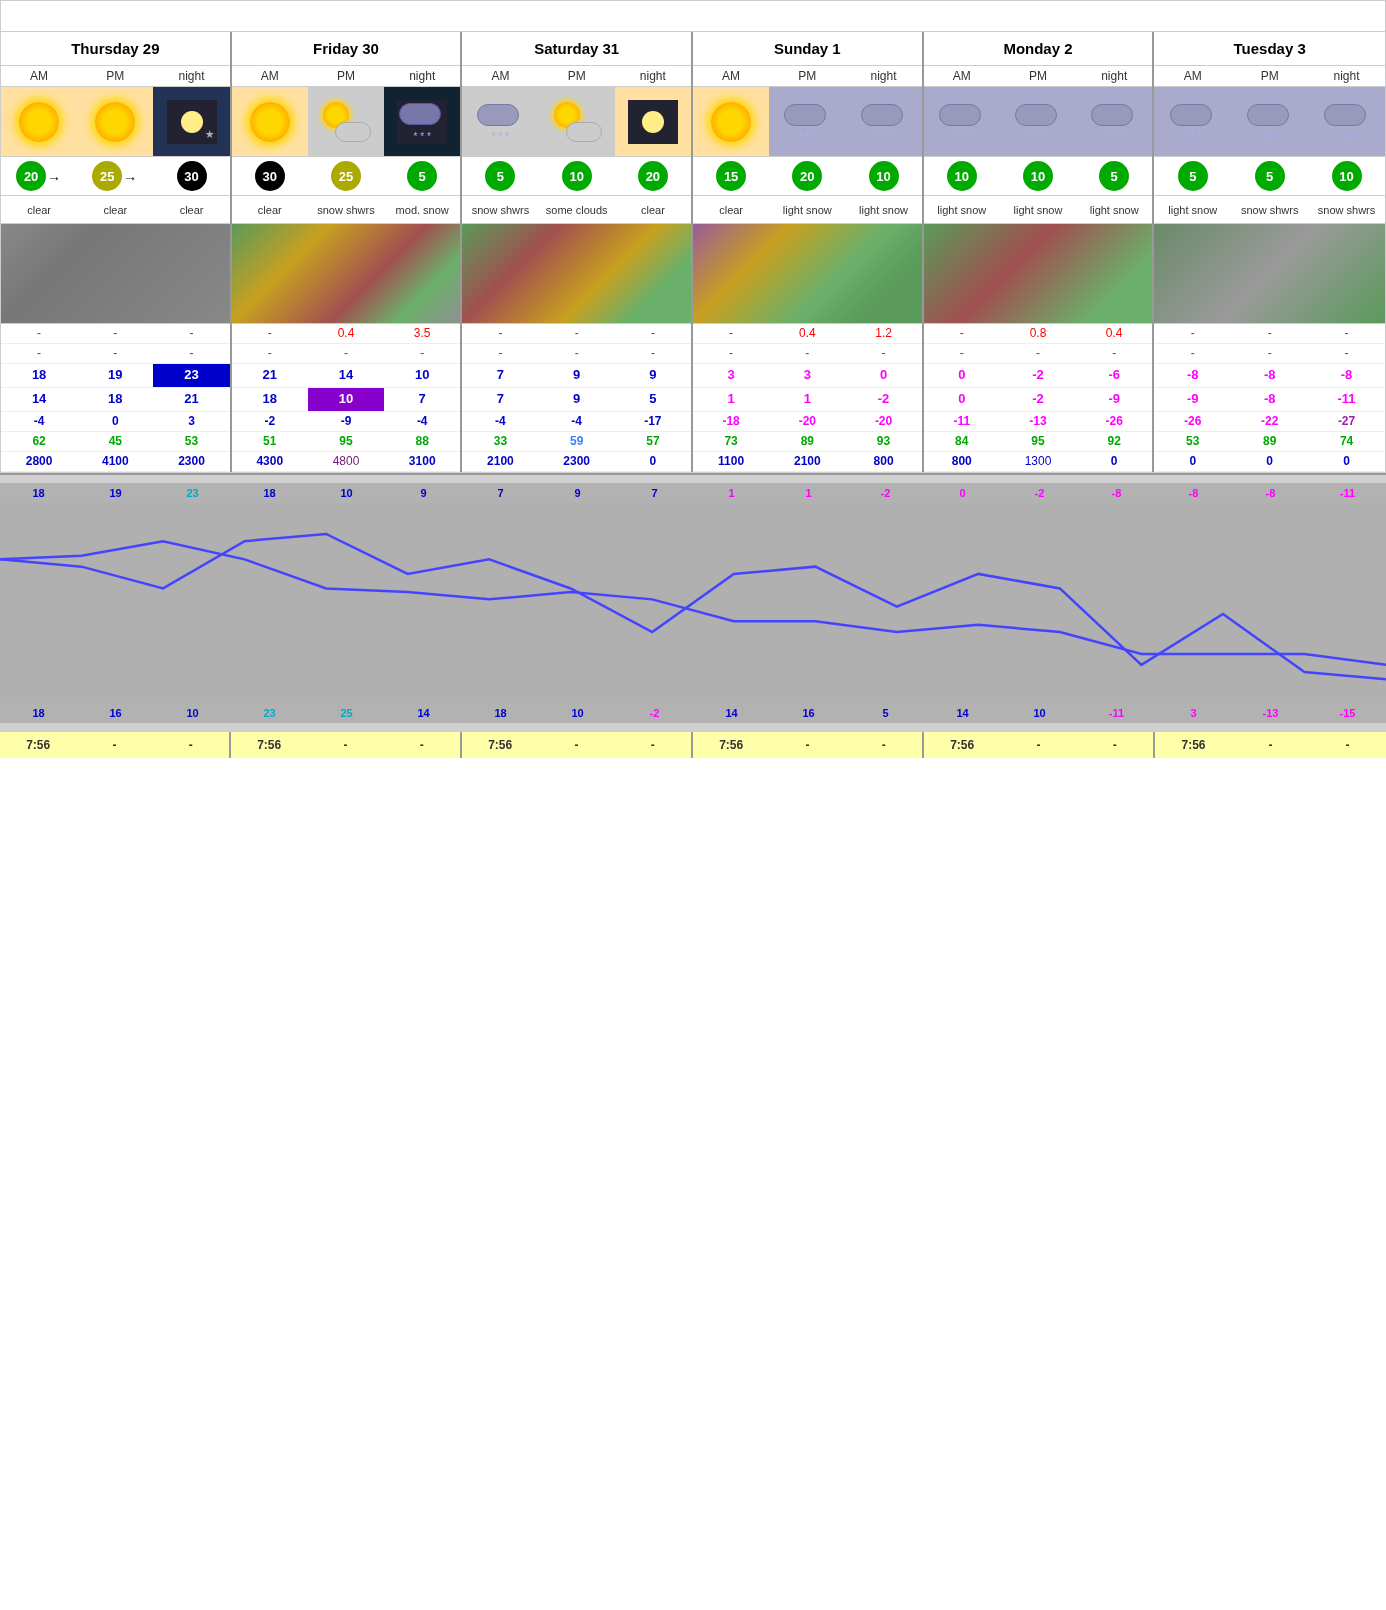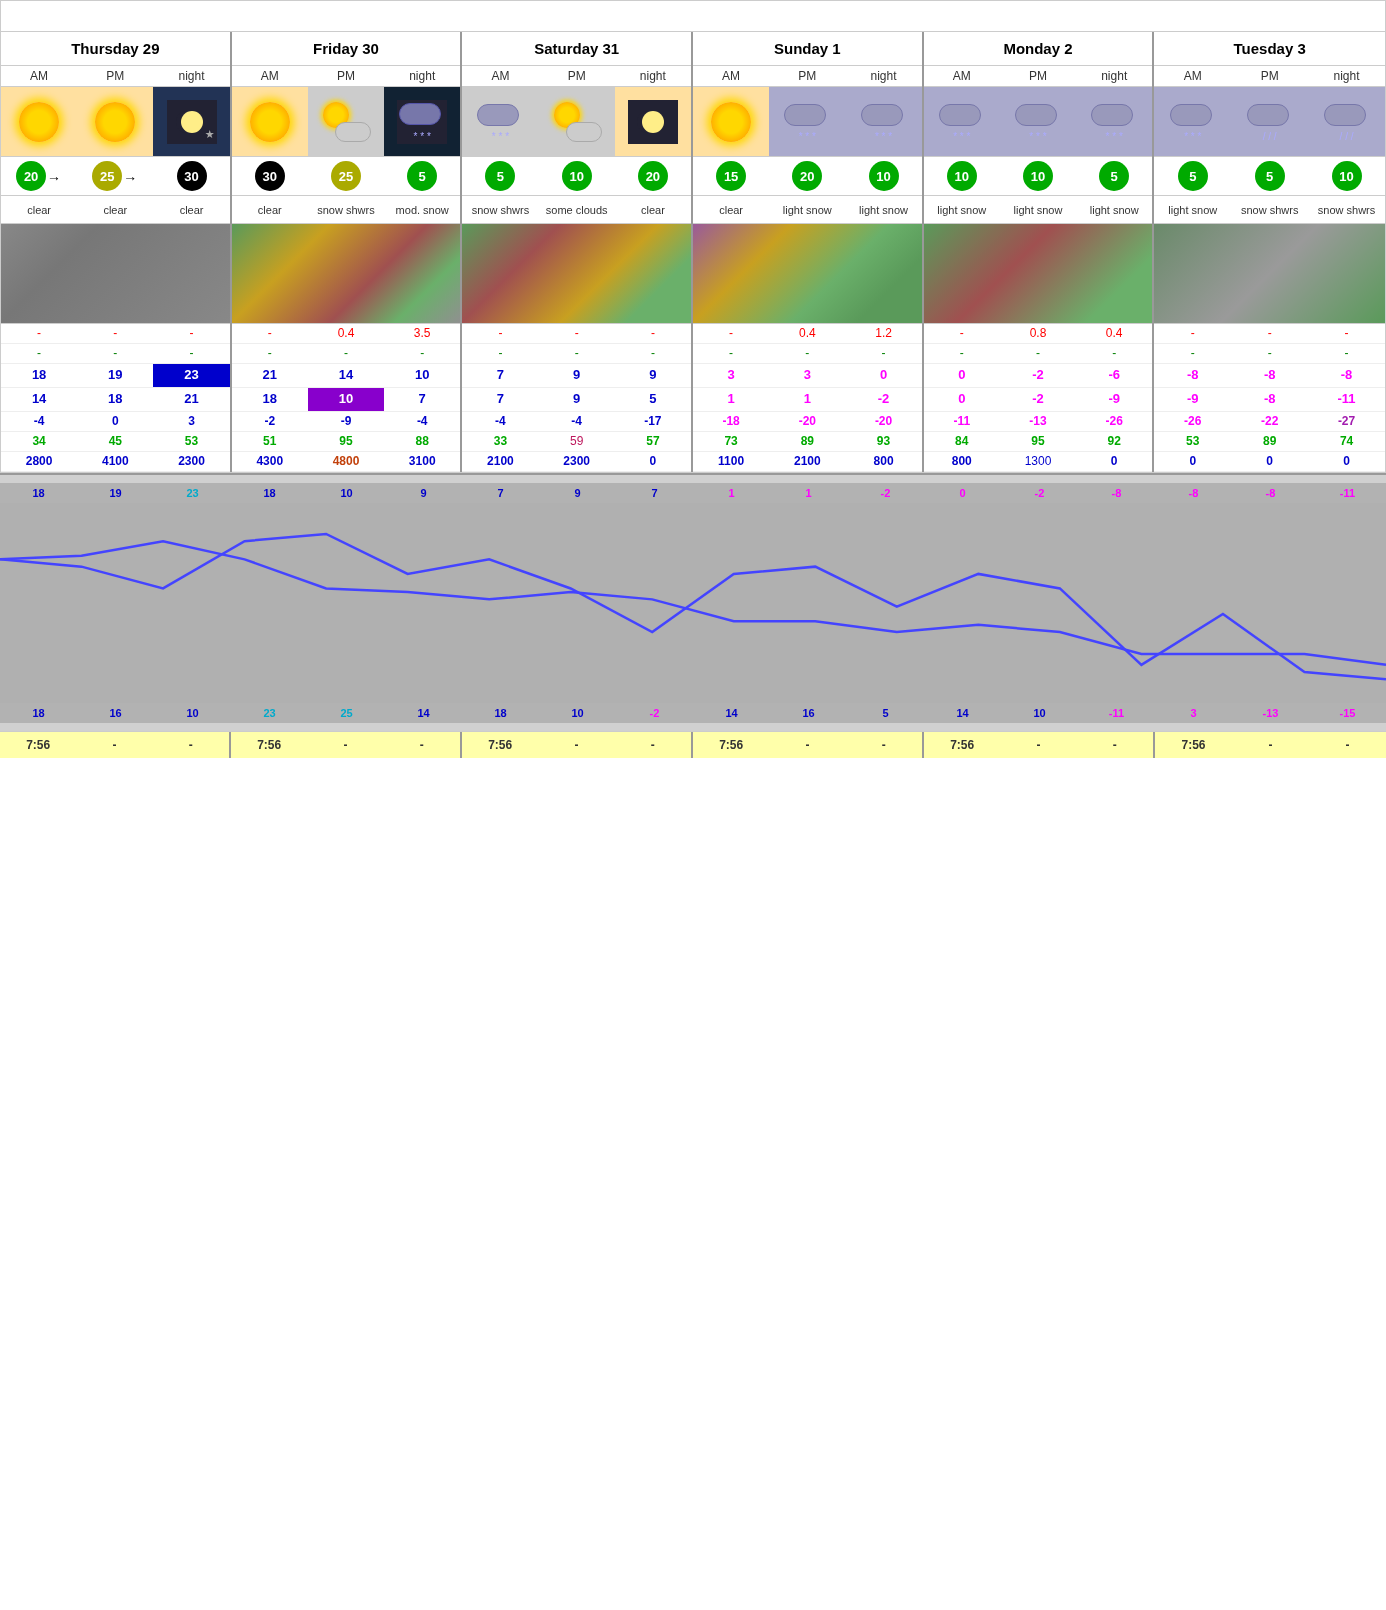--- a/index.html
+++ b/index.html
@@ -274,21 +274,21 @@
           <div class="temp-cell" style="color: rgb(0, 0, 204); font-weight: bold;">14</div>
           <div class="temp-cell" style="color: rgb(0, 0, 204); font-weight: bold;">18</div>
           <div class="temp-cell" style="color: rgb(0, 0, 204); font-weight: bold;">21</div>
         </div>
         <div class="data-row">
           <div class="data-cell" style="color: rgb(0, 0, 204); font-weight: bold;">-4</div>
           <div class="data-cell" style="color: rgb(0, 0, 204); font-weight: bold;">0</div>
           <div class="data-cell" style="color: rgb(0, 0, 204); font-weight: bold;">3</div>
         </div>
         <div class="data-row">
-          <div class="data-cell" style="color: rgb(0, 170, 0); font-weight: bold;">34</div>
+          <div class="data-cell" style="color: rgb(0, 170, 0); font-weight: bold;">62</div>
           <div class="data-cell" style="color: rgb(0, 170, 0); font-weight: bold;">45</div>
           <div class="data-cell" style="color: rgb(0, 170, 0); font-weight: bold;">53</div>
         </div>
         <div class="data-row">
           <div class="data-cell" style="color: rgb(0, 0, 204); font-weight: bold;">2800</div>
           <div class="data-cell" style="color: rgb(0, 0, 204); font-weight: bold;">4100</div>
           <div class="data-cell" style="color: rgb(0, 0, 204); font-weight: bold;">2300</div>
         </div>
       </div>
       <div class="day-col">
@@ -359,21 +359,21 @@
           <div class="data-cell" style="color: rgb(0, 0, 204); font-weight: bold;">-9</div>
           <div class="data-cell" style="color: rgb(0, 0, 204); font-weight: bold;">-4</div>
         </div>
         <div class="data-row">
           <div class="data-cell" style="color: rgb(0, 170, 0); font-weight: bold;">51</div>
           <div class="data-cell" style="color: rgb(0, 170, 0); font-weight: bold;">95</div>
           <div class="data-cell" style="color: rgb(0, 170, 0); font-weight: bold;">88</div>
         </div>
         <div class="data-row">
           <div class="data-cell" style="color: rgb(0, 0, 204); font-weight: bold;">4300</div>
-          <div class="data-cell" style="color: #c2410c; font-weight: bold;">4800</div>
+          <div class="data-cell" style="color: #701a75; font-weight: normal;">4800</div>
           <div class="data-cell" style="color: rgb(0, 0, 204); font-weight: bold;">3100</div>
         </div>
       </div>
       <div class="day-col">
         <div class="day-header">Saturday 31</div>
         <div class="sub-headers">
           <div class="sub-header">AM</div>
           <div class="sub-header">PM</div>
           <div class="sub-header">night</div>
         </div>
@@ -433,21 +433,21 @@
           <div class="temp-cell" style="color: rgb(0, 0, 204); font-weight: bold;">9</div>
           <div class="temp-cell" style="color: rgb(0, 0, 204); font-weight: bold;">5</div>
         </div>
         <div class="data-row">
           <div class="data-cell" style="color: rgb(0, 0, 204); font-weight: bold;">-4</div>
           <div class="data-cell" style="color: rgb(0, 0, 204); font-weight: bold;">-4</div>
           <div class="data-cell" style="color: rgb(0, 0, 204); font-weight: bold;">-17</div>
         </div>
         <div class="data-row">
           <div class="data-cell" style="color: rgb(0, 170, 0); font-weight: bold;">33</div>
-          <div class="data-cell" style="color: #be185d; font-weight: normal;">59</div>
+          <div class="data-cell" style="color: #3b82f6; font-weight: bold;">59</div>
           <div class="data-cell" style="color: rgb(0, 170, 0); font-weight: bold;">57</div>
         </div>
         <div class="data-row">
           <div class="data-cell" style="color: rgb(0, 0, 204); font-weight: bold;">2100</div>
           <div class="data-cell" style="color: rgb(0, 0, 204); font-weight: bold;">2300</div>
           <div class="data-cell" style="color: rgb(0, 0, 204); font-weight: bold;">0</div>
         </div>
       </div>
       <div class="day-col">
         <div class="day-header">Sunday 1</div>

